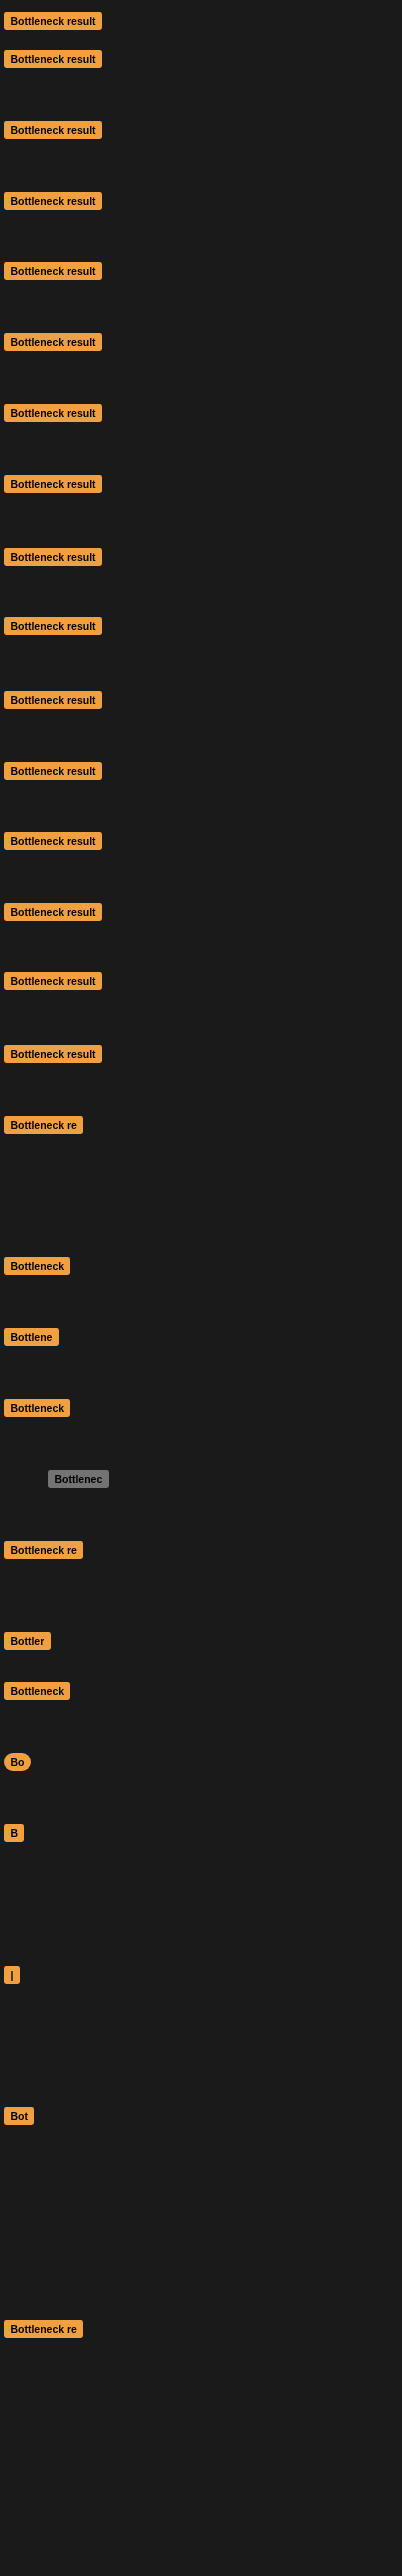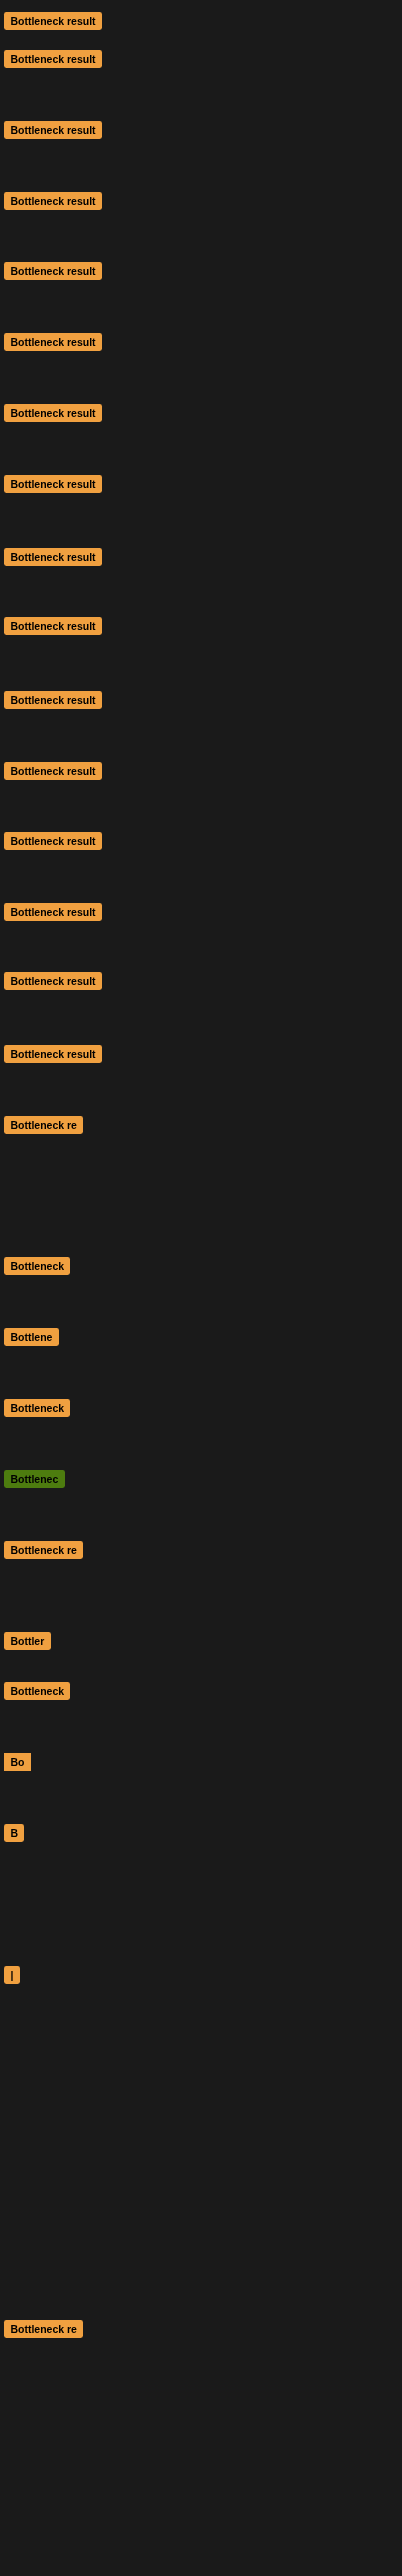--- a/index.html
+++ b/index.html
@@ -77,42 +77,45 @@
       <div style="position: absolute; top: 1253px; left: 0px; width: 403px; height: 56px; display: flex; align-items: flex-start; padding: 4px;">
         <span style="display: inline-block; background-color: rgb(240, 160, 64); color: rgb(0, 0, 0); font-size: 10.5px; font-weight: bold; padding: 3.2px 6.4px; border-radius: 2.4px; white-space: nowrap; overflow: hidden; max-width: 89px; font-family: Arial, sans-serif;">Bottleneck</span>
       </div>
       <div style="position: absolute; top: 1324px; left: 0px; width: 403px; height: 56px; display: flex; align-items: flex-start; padding: 4px;">
         <span style="display: inline-block; background-color: rgb(240, 160, 64); color: rgb(0, 0, 0); font-size: 10.5px; font-weight: bold; padding: 3.2px 6.4px; border-radius: 2.4px; white-space: nowrap; overflow: hidden; max-width: 81px; font-family: Arial, sans-serif;">Bottlene</span>
       </div>
       <div style="position: absolute; top: 1395px; left: 0px; width: 403px; height: 56px; display: flex; align-items: flex-start; padding: 4px;">
         <span style="display: inline-block; background-color: rgb(240, 160, 64); color: rgb(0, 0, 0); font-size: 10.5px; font-weight: bold; padding: 3.2px 6.4px; border-radius: 2.4px; white-space: nowrap; overflow: hidden; max-width: 89px; font-family: Arial, sans-serif;">Bottleneck</span>
       </div>
       <div style="position: absolute; top: 1466px; left: 0px; width: 403px; height: 56px; display: flex; align-items: flex-start; padding: 4px;">
-        <span style="display: inline-block; background-color: #4d7c0f; color: rgb(0, 0, 0); font-size: 10.5px; font-weight: bold; padding: 3.2px 6.4px; border-radius: 2.4px; white-space: nowrap; overflow: hidden; max-width: 85px; font-family: Arial, sans-serif;">Bottlenec</span>
+        <span style="display: inline-block; background-color: #737373; color: rgb(0, 0, 0); font-size: 10.5px; font-weight: bold; padding: 3.2px 6.4px; border-radius: 2.4px; white-space: nowrap; overflow: hidden; max-width: 85px; font-family: Arial, sans-serif; margin-left: 44px;">Bottlenec</span>
       </div>
       <div style="position: absolute; top: 1537px; left: 0px; width: 403px; height: 56px; display: flex; align-items: flex-start; padding: 4px;">
         <span style="display: inline-block; background-color: rgb(240, 160, 64); color: rgb(0, 0, 0); font-size: 10.5px; font-weight: bold; padding: 3.2px 6.4px; border-radius: 2.4px; white-space: nowrap; overflow: hidden; max-width: 105px; font-family: Arial, sans-serif;">Bottleneck re</span>
       </div>
       <div style="position: absolute; top: 1608px; left: 0px; width: 403px; height: 56px; display: flex; align-items: flex-start; padding: 4px; margin-top: 20px;">
         <span style="display: inline-block; background-color: rgb(240, 160, 64); color: rgb(0, 0, 0); font-size: 10.5px; font-weight: bold; padding: 3.2px 6.4px; border-radius: 2.4px; white-space: nowrap; overflow: hidden; max-width: 72px; font-family: Arial, sans-serif;">Bottler</span>
       </div>
       <div style="position: absolute; top: 1678px; left: 0px; width: 403px; height: 56px; display: flex; align-items: flex-start; padding: 4px;">
         <span style="display: inline-block; background-color: rgb(240, 160, 64); color: rgb(0, 0, 0); font-size: 10.5px; font-weight: bold; padding: 3.2px 6.4px; border-radius: 2.4px; white-space: nowrap; overflow: hidden; max-width: 89px; font-family: Arial, sans-serif;">Bottleneck</span>
       </div>
       <div style="position: absolute; top: 1749px; left: 0px; width: 403px; height: 56px; display: flex; align-items: flex-start; padding: 4px;">
-        <span style="display: inline-block; background-color: rgb(240, 160, 64); color: rgb(0, 0, 0); font-size: 10.5px; font-weight: bold; padding: 3.2px 6.4px; border-radius: 0; white-space: nowrap; overflow: hidden; max-width: 44px; font-family: Arial, sans-serif;">Bo</span>
+        <span style="display: inline-block; background-color: rgb(240, 160, 64); color: rgb(0, 0, 0); font-size: 10.5px; font-weight: bold; padding: 3.2px 6.4px; border-radius: 9px; white-space: nowrap; overflow: hidden; max-width: 44px; font-family: Arial, sans-serif;">Bo</span>
       </div>
       <div style="position: absolute; top: 1820px; left: 0px; width: 403px; height: 56px; display: flex; align-items: flex-start; padding: 4px;">
         <span style="display: inline-block; background-color: rgb(240, 160, 64); color: rgb(0, 0, 0); font-size: 10.5px; font-weight: bold; padding: 3.2px 6.4px; border-radius: 2.4px; white-space: nowrap; overflow: hidden; max-width: 32px; font-family: Arial, sans-serif;">B</span>
       </div>
       <div style="position: absolute; top: 1891px; left: 0px; width: 403px; height: 56px;"></div>
       <div style="position: absolute; top: 1962px; left: 0px; width: 403px; height: 56px; display: flex; align-items: flex-start; padding: 4px;">
         <span style="display: inline-block; background-color: rgb(240, 160, 64); color: rgb(0, 0, 0); font-size: 10.5px; font-weight: bold; padding: 3.2px 6.4px; border-radius: 2.4px; white-space: nowrap; overflow: hidden; max-width: 24px; font-family: Arial, sans-serif;">|</span>
       </div>
       <div style="position: absolute; top: 2033px; left: 0px; width: 403px; height: 56px;"></div>
+      <div style="position: absolute; top: 2103px; left: 0px; width: 403px; height: 56px; display: flex; align-items: flex-start; padding: 4px;">
+        <span style="display: inline-block; background-color: rgb(240, 160, 64); color: rgb(0, 0, 0); font-size: 10.5px; font-weight: bold; padding: 3.2px 6.4px; border-radius: 2.4px; white-space: nowrap; overflow: hidden; max-width: 48px; font-family: Arial, sans-serif;">Bot</span>
+      </div>
       <div style="position: absolute; top: 2174px; left: 0px; width: 403px; height: 56px;"></div>
       <div style="position: absolute; top: 2245px; left: 0px; width: 403px; height: 56px;"></div>
       <div style="position: absolute; top: 2316px; left: 0px; width: 403px; height: 56px; display: flex; align-items: flex-start; padding: 4px;">
         <span style="display: inline-block; background-color: rgb(240, 160, 64); color: rgb(0, 0, 0); font-size: 10.5px; font-weight: bold; padding: 3.2px 6.4px; border-radius: 2.4px; white-space: nowrap; overflow: hidden; max-width: 105px; font-family: Arial, sans-serif;">Bottleneck re</span>
       </div>
       <div style="position: absolute; top: 2387px; left: 0px; width: 403px; height: 56px;"></div>
       <div style="position: absolute; top: 2458px; left: 0px; width: 403px; height: 56px;"></div>
       <div style="position: absolute; top: 2529px; left: 0px; width: 403px; height: 56px;"></div>
     </div>
 

